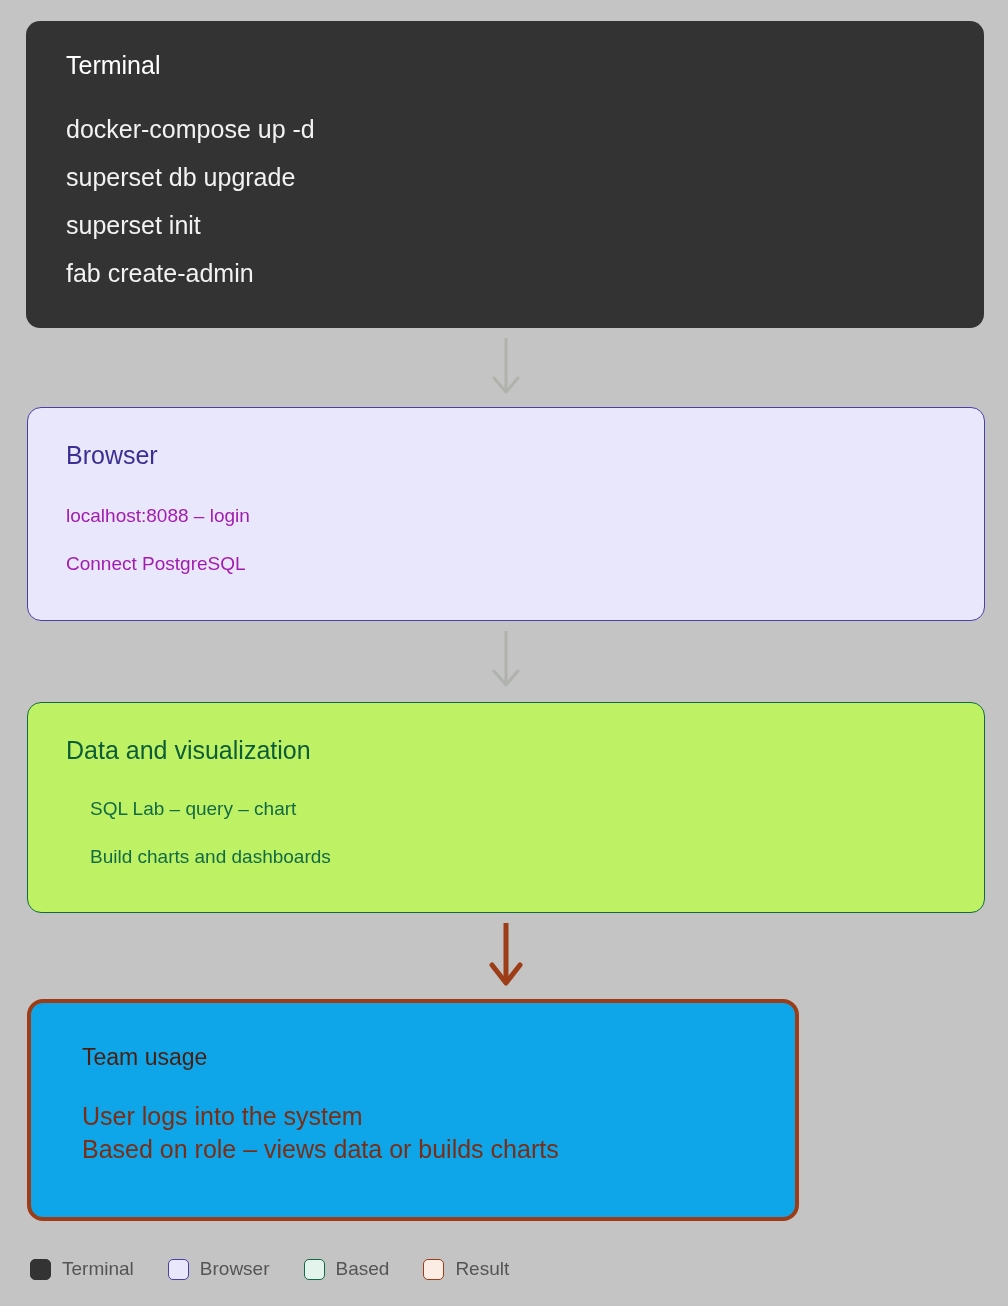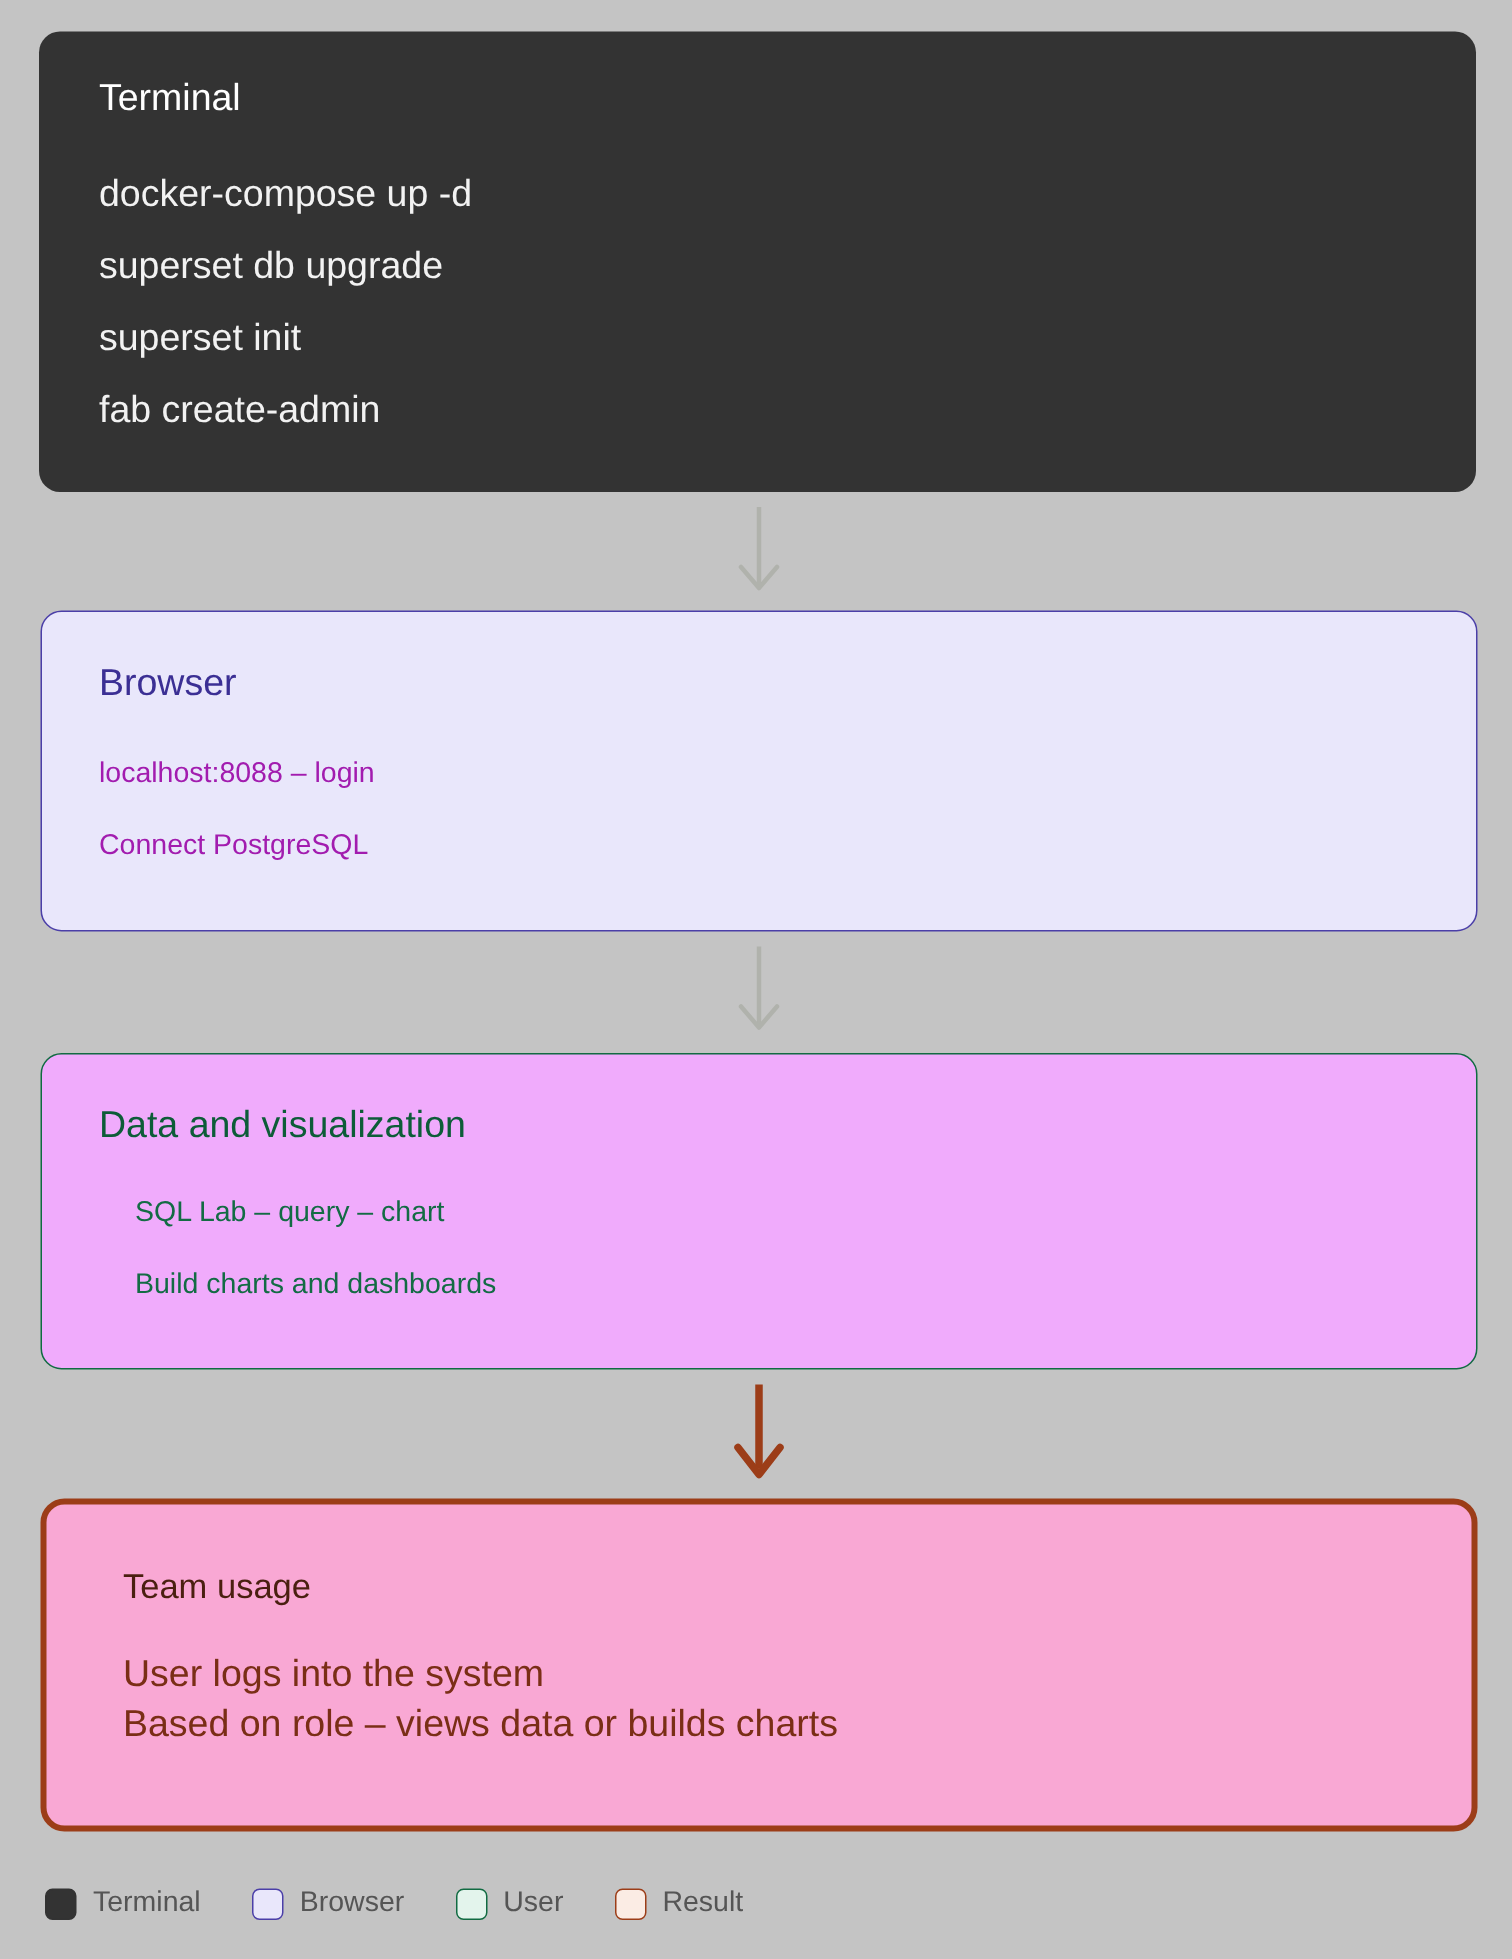--- a/index.html
+++ b/index.html
@@ -86,21 +86,21 @@
   }
   .node-browser .line-0 { top: 97px; }
   .node-browser .line-1 { top: 145px; }
 
   
   .node-data {
     left: 27px;
     top: 702px;
     width: 958px;
     height: 211px;
-    background: #f0abfc;
+    background: #bef264;
     border: 1.6px solid #116b42;
   }
   .node-data .node-title {
     left: 38px;
     top: 33px;
     font-size: 25px;
     color: #0d5c38;
   }
   .node-data .node-line {
     left: 38px;
@@ -108,23 +108,23 @@
     color: #136b44;
     margin-left: 24px;
   }
   .node-data .line-0 { top: 95px; }
   .node-data .line-1 { top: 143px; }
 
   
   .node-result {
     left: 27px;
     top: 999px;
-    width: 958px;
+    width: 772px;
     height: 222px;
-    background: #f9a8d4;
+    background: #0ea5e9;
     border: 4.5px solid #9c3d18;
     border-radius: 16px;
   }
   .node-result .node-title {
     left: 51px;
     top: 41px;
     font-size: 23px;
     color: #4a1f10;
   }
   .node-result .node-line {
@@ -223,21 +223,21 @@
     <div class="legend-item">
       <span class="legend-swatch sw-terminal"></span>
       <span class="legend-label">Terminal</span>
     </div>
     <div class="legend-item">
       <span class="legend-swatch sw-browser"></span>
       <span class="legend-label">Browser</span>
     </div>
     <div class="legend-item">
       <span class="legend-swatch sw-data"></span>
-      <span class="legend-label">User</span>
+      <span class="legend-label">Based</span>
     </div>
     <div class="legend-item">
       <span class="legend-swatch sw-result"></span>
       <span class="legend-label">Result</span>
     </div>
   </div>
 
 </div>
 
 </body></html>

